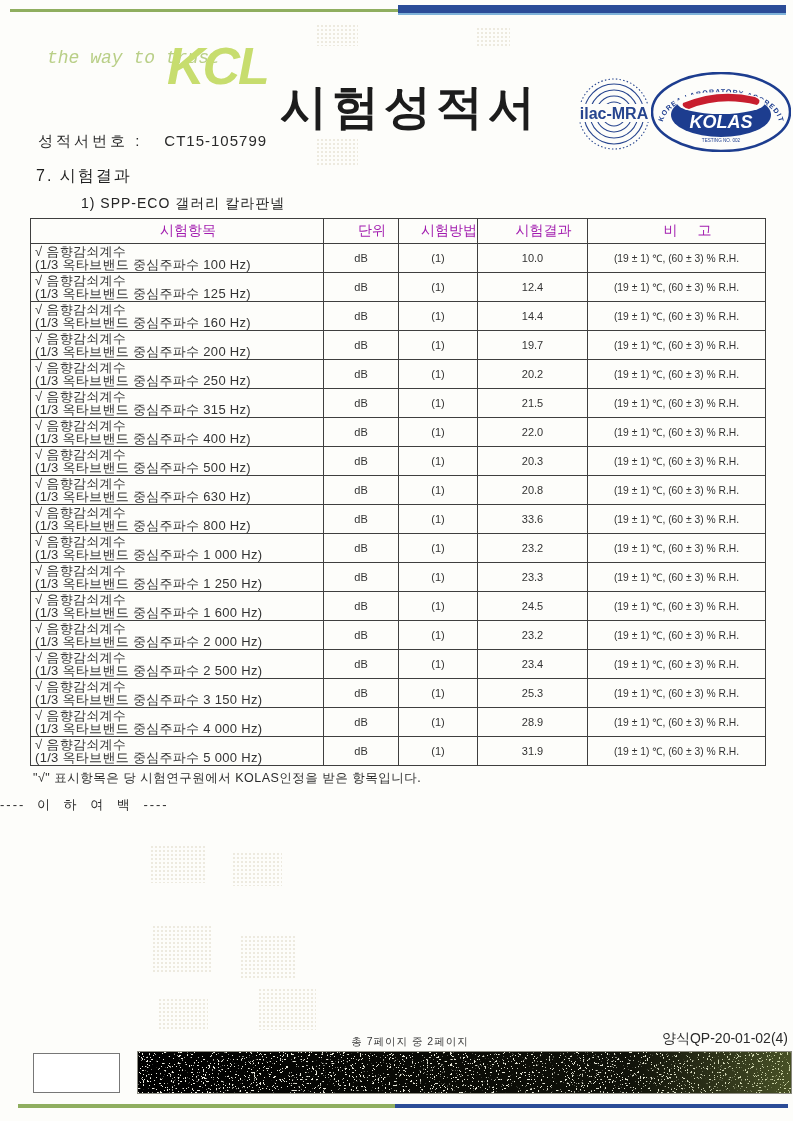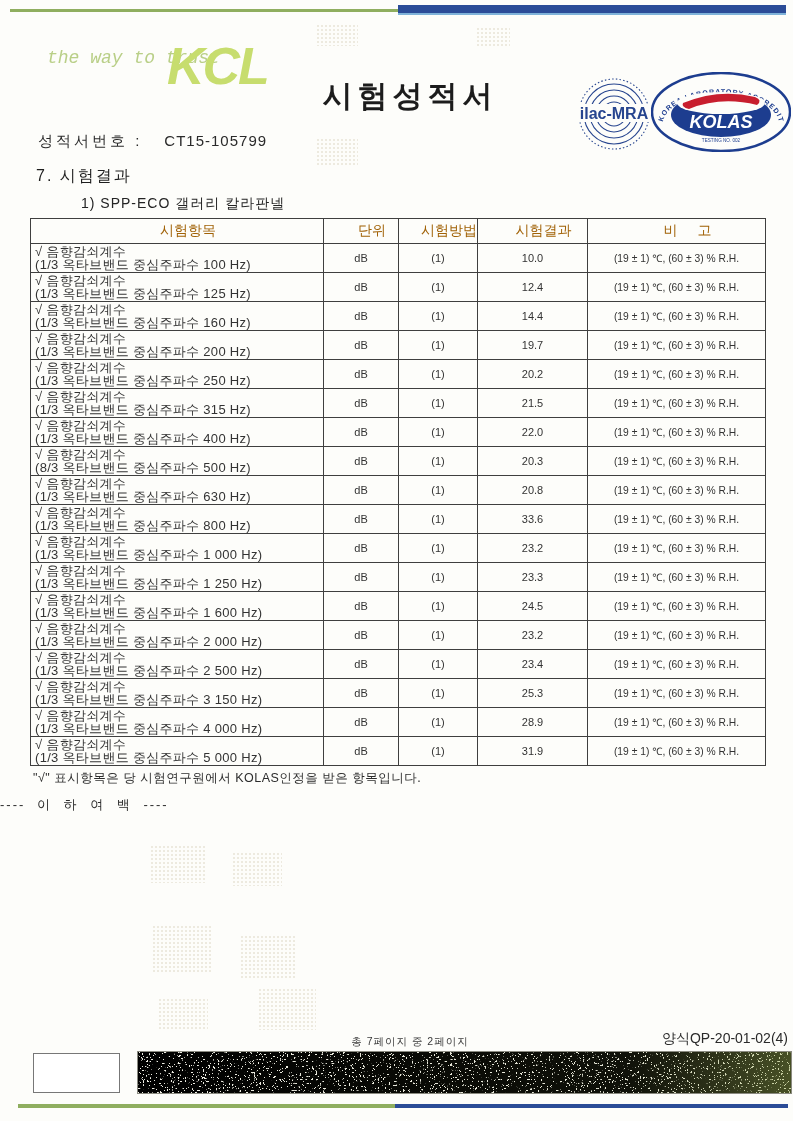--- a/index.html
+++ b/index.html
@@ -19,39 +19,39 @@
   .rule.green-bottom{left:18px;top:1104px;width:377px;height:4px;background:#8fae5f;}
   .rule.blue-bottom{left:395px;top:1104px;width:393px;height:4px;background:#2b4c97;}
 
   
   .tagline{position:absolute;left:47px;top:48px;font-family:Liberation Mono, monospace;
            font-style:italic;font-size:18px;color:#b9cf87;}
   .kcl{position:absolute;left:167px;top:36px;font-size:52px;font-weight:bold;font-style:italic;
        color:#c7dd6e;letter-spacing:-2px;}
 
   .doc-title{position:absolute;left:250px;top:76px;width:320px;text-align:center;
-             font-size:30px;font-weight:bold;color:#1c1c1c;letter-spacing:5px;}
+             font-size:47px;font-weight:bold;color:#1c1c1c;letter-spacing:5px;}
 
   .report-no{position:absolute;left:38px;top:132px;font-size:15px;color:#2a2a2a;}
   .report-no .lbl{letter-spacing:3px;margin-right:22px;}
   .report-no .val{letter-spacing:1px;}
 
   .seal{position:absolute;}
   .seal.ilac{left:576px;top:77px;}
   .seal.kolas{left:651px;top:72px;}
 
   .section-heading{position:absolute;left:36px;top:166px;font-size:16px;font-weight:normal;
                    color:#1e1e1e;letter-spacing:2px;}
   .sub-heading{position:absolute;left:33px;top:195px;font-size:14px;color:#242424;letter-spacing:1px;margin-left:48px;}
 
   
   .result-table{position:absolute;left:30px;top:218px;width:735px;border-collapse:collapse;
                 table-layout:fixed;background:transparent;}
   .result-table th,.result-table td{border:1px solid #3f3f3f;padding:0;color:#333;}
-  .result-table th{height:24px;font-size:14px;font-weight:normal;color:#a16207;padding-left:22px;}
+  .result-table th{height:24px;font-size:14px;font-weight:normal;color:#a21caf;padding-left:22px;}
   .result-table th.h-remark{word-spacing:16px;}
   .result-table tr.data-row{height:28px;}
   td.item-cell{padding:1px 3px 1px 4px;vertical-align:middle;}
   .item-l1,.item-l2{font-size:13px;line-height:13px;color:#333;letter-spacing:.3px;}
   td.c{text-align:center;font-size:11px;}
   td.remark-cell{text-align:center;font-size:10.3px;letter-spacing:0;}
 
   .footnote{position:absolute;left:33px;top:770px;font-size:12.5px;color:#2c2c2c;letter-spacing:.5px;}
   .end-mark{position:absolute;left:0;top:796px;width:713px;text-align:left;font-size:13px;
             color:#2c2c2c;letter-spacing:2px;word-spacing:6px;}
@@ -216,21 +216,21 @@
       </td>
       <td class="c">dB</td>
       <td class="c">(1)</td>
       <td class="c">22.0</td>
       <td class="remark-cell">(19 ± 1) ℃, (60 ± 3) % R.H.</td>
     </tr>
 
     <tr class="data-row">
       <td class="item-cell">
         <div class="item-l1">√ 음향감쇠계수</div>
-        <div class="item-l2">(8/3 옥타브밴드 중심주파수 500 Hz)</div>
+        <div class="item-l2">(1/3 옥타브밴드 중심주파수 500 Hz)</div>
       </td>
       <td class="c">dB</td>
       <td class="c">(1)</td>
       <td class="c">20.3</td>
       <td class="remark-cell">(19 ± 1) ℃, (60 ± 3) % R.H.</td>
     </tr>
 
     <tr class="data-row">
       <td class="item-cell">
         <div class="item-l1">√ 음향감쇠계수</div>

